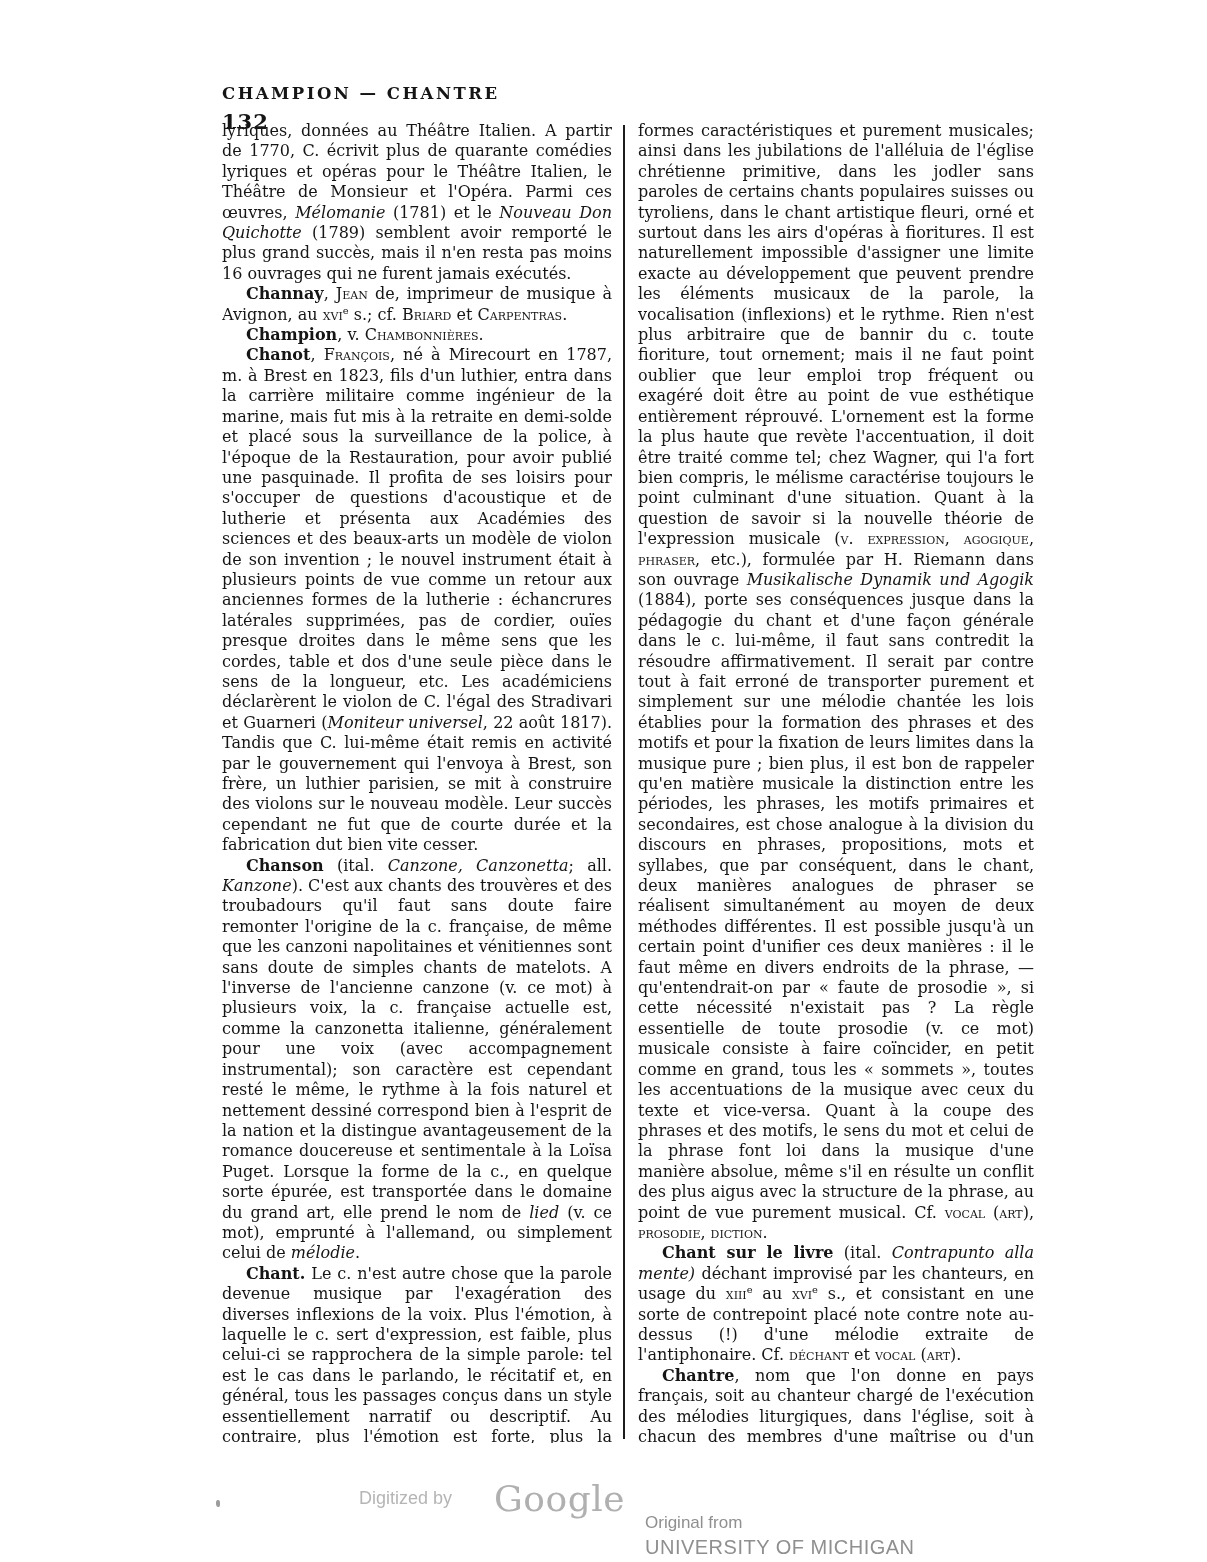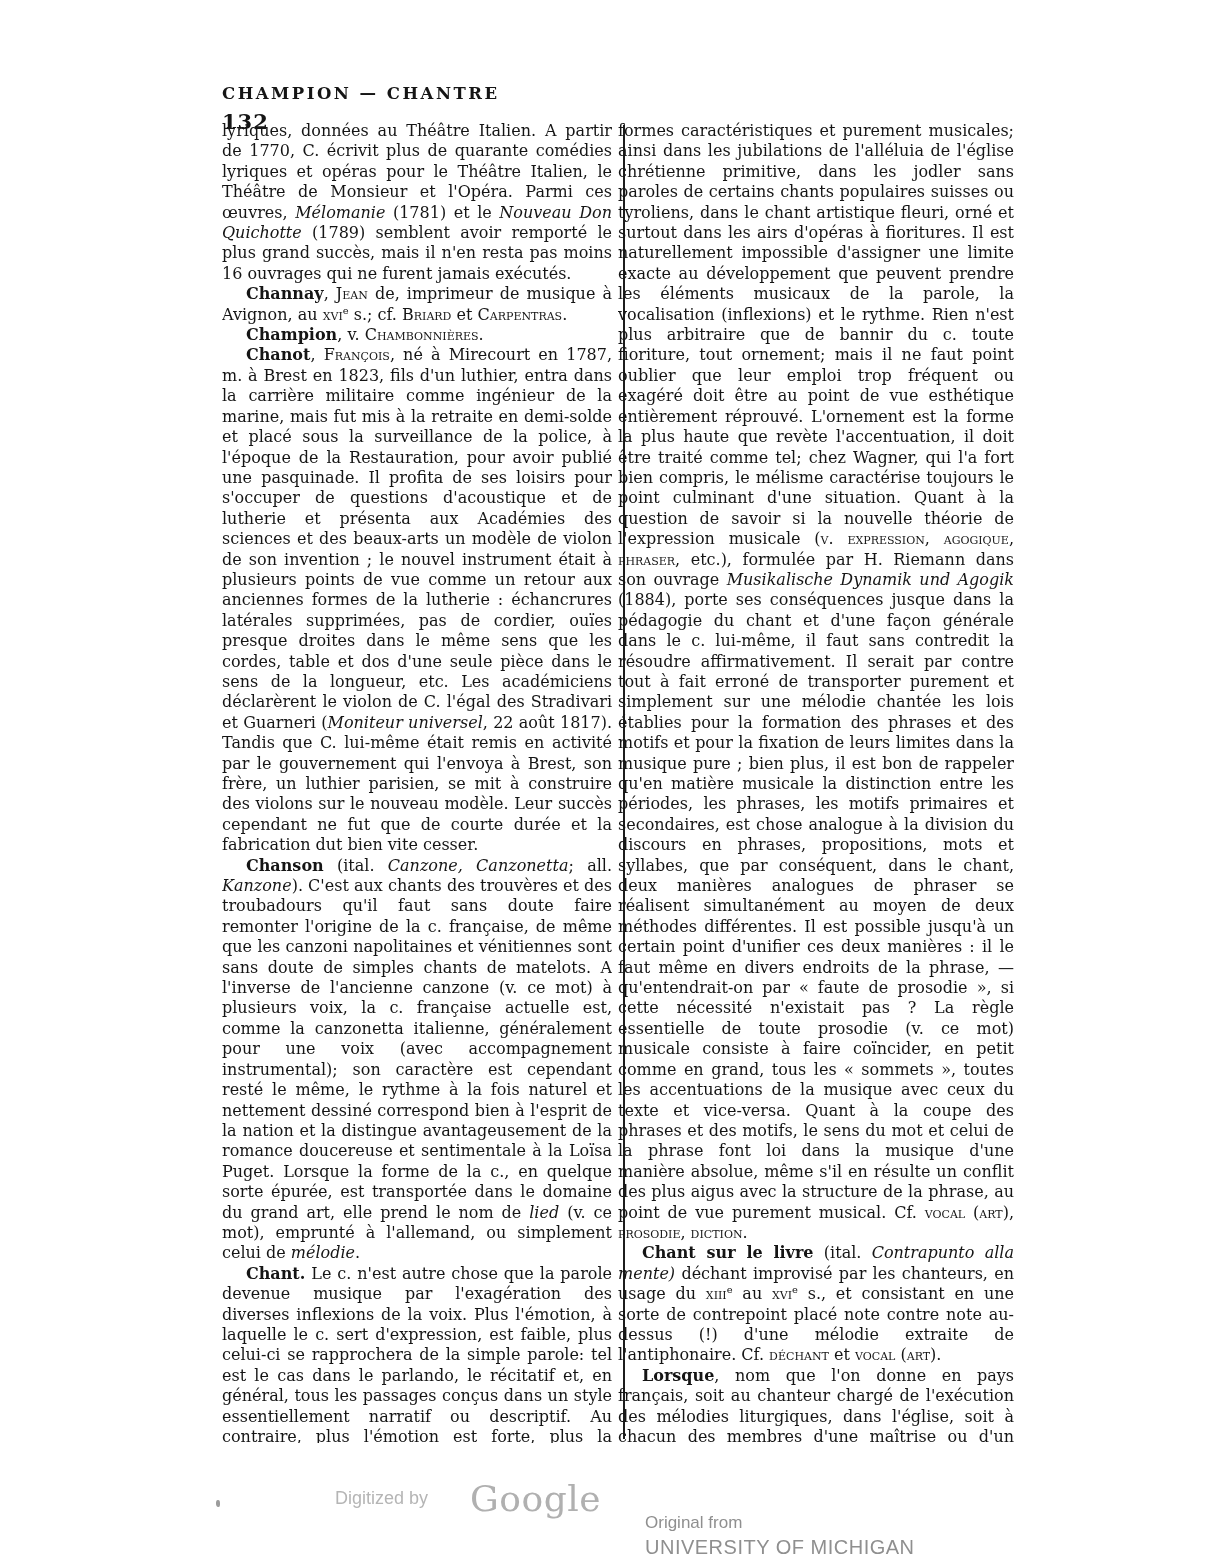--- a/index.html
+++ b/index.html
@@ -21,33 +21,33 @@
   }
   .columns {
     position: absolute; left: 222px; top: 112px; width: 812px; height: 1322px; margin-top: 9px;
   }
   .col {
     position: absolute; top: 0; height: 1322px; overflow: hidden;
     text-align: justify;
     font-size: 16px; line-height: 20.4px;
   }
   .col-left  { left: 0;     width: 390px; }
-  .col-right { left: 396px; width: 396px; }
+  .col-right { left: 416px; width: 396px; }
   .divider {
     position: absolute; left: 401px; top: 4px; width: 2px; height: 1314px;
     background: #1c1c1c;
   }
   p.para { margin: 0; padding: 0; }
   p.indent { text-indent: 1.5em; }
   .b  { font-weight: bold; }
   .i  { font-style: italic; }
   .sc { font-variant: small-caps; }
   .sup { vertical-align: super; font-size: 0.62em; line-height: 0; }
   .footer-left {
-    position: absolute; left: 258px; top: 1478px; width: 420px;
+    position: absolute; left: 282px; top: 1478px; width: 420px;
     display: flex; align-items: center; justify-content: center; gap: 10px;
     font-family: "Liberation Sans", sans-serif;
     text-align: right;
   }
   .digitized-by { font-size: 18px; color: #b5b5b5; }
   .google-logotype {
     font-family: "DejaVu Serif", serif;
     font-size: 36px; color: #b0b0b0; letter-spacing: 0.5px; margin-left: 32px;
   }
   .footer-right {
@@ -74,21 +74,21 @@
       <p class="para indent"><span class="b">Channay</span><span>, </span><span class="sc">Jean</span><span> de, imprimeur de musique à Avignon, au </span><span class="sc">xvi</span><span class="sup">e</span><span> s.; cf. </span><span class="sc">Briard</span><span> et </span><span class="sc">Carpentras</span><span>.</span></p>
       <p class="para indent"><span class="b">Champion</span><span>, v. </span><span class="sc">Chambonnières</span><span>.</span></p>
       <p class="para indent"><span class="b">Chanot</span><span>, </span><span class="sc">François</span><span>, né à Mirecourt en 1787, m. à Brest en 1823, fils d'un luthier, entra dans la carrière militaire comme ingénieur de la marine, mais fut mis à la retraite en demi-solde et placé sous la surveillance de la police, à l'époque de la Restauration, pour avoir publié une pasquinade. Il profita de ses loisirs pour s'occuper de questions d'acoustique et de lutherie et présenta aux Académies des sciences et des beaux-arts un modèle de violon de son invention ; le nouvel instrument était à plusieurs points de vue comme un retour aux anciennes formes de la lutherie : échancrures latérales supprimées, pas de cordier, ouïes presque droites dans le même sens que les cordes, table et dos d'une seule pièce dans le sens de la longueur, etc. Les académiciens déclarèrent le violon de C. l'égal des Stradivari et Guarneri (</span><span class="i">Moniteur universel</span><span>, 22 août 1817). Tandis que C. lui-même était remis en activité par le gouvernement qui l'envoya à Brest, son frère, un luthier parisien, se mit à construire des violons sur le nouveau modèle. Leur succès cependant ne fut que de courte durée et la fabrication dut bien vite cesser.</span></p>
       <p class="para indent"><span class="b">Chanson</span><span> (ital. </span><span class="i">Canzone, Canzonetta</span><span>; all. </span><span class="i">Kanzone</span><span>). C'est aux chants des trouvères et des troubadours qu'il faut sans doute faire remonter l'origine de la c. française, de même que les canzoni napolitaines et vénitiennes sont sans doute de simples chants de matelots. A l'inverse de l'ancienne canzone (v. ce mot) à plusieurs voix, la c. française actuelle est, comme la canzonetta italienne, généralement pour une voix (avec accompagnement instrumental); son caractère est cependant resté le même, le rythme à la fois naturel et nettement dessiné correspond bien à l'esprit de la nation et la distingue avantageusement de la romance doucereuse et sentimentale à la Loïsa Puget. Lorsque la forme de la c., en quelque sorte épurée, est transportée dans le domaine du grand art, elle prend le nom de </span><span class="i">lied</span><span> (v. ce mot), emprunté à l'allemand, ou simplement celui de </span><span class="i">mélodie</span><span>.</span></p>
       <p class="para indent"><span class="b">Chant.</span><span> Le c. n'est autre chose que la parole devenue musique par l'exagération des diverses inflexions de la voix. Plus l'émotion, à laquelle le c. sert d'expression, est faible, plus celui-ci se rapprochera de la simple parole: tel est le cas dans le parlando, le récitatif et, en général, tous les passages conçus dans un style essentiellement narratif ou descriptif. Au contraire, plus l'émotion est forte, plus la mélodie s'émancipera du mot et de son rythme, plus elle prendra des</span></p>
     </div>
   <div class="divider"></div>
   <div class="col col-right" id="col-right">
       <p class="para"><span>formes caractéristiques et purement musicales; ainsi dans les jubilations de l'alléluia de l'église chrétienne primitive, dans les jodler sans paroles de certains chants populaires suisses ou tyroliens, dans le chant artistique fleuri, orné et surtout dans les airs d'opéras à fioritures. Il est naturellement impossible d'assigner une limite exacte au développement que peuvent prendre les éléments musicaux de la parole, la vocalisation (inflexions) et le rythme. Rien n'est plus arbitraire que de bannir du c. toute fioriture, tout ornement; mais il ne faut point oublier que leur emploi trop fréquent ou exagéré doit être au point de vue esthétique entièrement réprouvé. L'ornement est la forme la plus haute que revète l'accentuation, il doit être traité comme tel; chez Wagner, qui l'a fort bien compris, le mélisme caractérise toujours le point culminant d'une situation. Quant à la question de savoir si la nouvelle théorie de l'expression musicale (</span><span class="sc">v. expression, agogique, phraser</span><span>, etc.), formulée par H. Riemann dans son ouvrage </span><span class="i">Musikalische Dynamik und Agogik</span><span> (1884), porte ses conséquences jusque dans la pédagogie du chant et d'une façon générale dans le c. lui-même, il faut sans contredit la résoudre affirmativement. Il serait par contre tout à fait erroné de transporter purement et simplement sur une mélodie chantée les lois établies pour la formation des phrases et des motifs et pour la fixation de leurs limites dans la musique pure ; bien plus, il est bon de rappeler qu'en matière musicale la distinction entre les périodes, les phrases, les motifs primaires et secondaires, est chose analogue à la division du discours en phrases, propositions, mots et syllabes, que par conséquent, dans le chant, deux manières analogues de phraser se réalisent simultanément au moyen de deux méthodes différentes. Il est possible jusqu'à un certain point d'unifier ces deux manières : il le faut même en divers endroits de la phrase, — qu'entendrait-on par « faute de prosodie », si cette nécessité n'existait pas ? La règle essentielle de toute prosodie (v. ce mot) musicale consiste à faire coïncider, en petit comme en grand, tous les « sommets », toutes les accentuations de la musique avec ceux du texte et vice-versa. Quant à la coupe des phrases et des motifs, le sens du mot et celui de la phrase font loi dans la musique d'une manière absolue, même s'il en résulte un conflit des plus aigus avec la structure de la phrase, au point de vue purement musical. Cf. </span><span class="sc">vocal (art), prosodie, diction</span><span>.</span></p>
       <p class="para indent"><span class="b">Chant sur le livre</span><span> (ital. </span><span class="i">Contrapunto alla mente)</span><span> déchant improvisé par les chanteurs, en usage du </span><span class="sc">xiii</span><span class="sup">e</span><span> au </span><span class="sc">xvi</span><span class="sup">e</span><span> s., et consistant en une sorte de contrepoint placé note contre note au-dessus (!) d'une mélodie extraite de l'antiphonaire. Cf. </span><span class="sc">déchant</span><span> et </span><span class="sc">vocal (art)</span><span>.</span></p>
-      <p class="para indent"><span class="b">Lorsque</span><span>, nom que l'on donne en pays français, soit au chanteur chargé de l'exécution des mélodies liturgiques, dans l'église, soit à chacun des membres d'une maîtrise ou d'un chœur d'église. Dans le premier cas, le c. ou bien exécute seul la mélodie (église catholique), ou bien</span></p>
+      <p class="para indent"><span class="b">Chantre</span><span>, nom que l'on donne en pays français, soit au chanteur chargé de l'exécution des mélodies liturgiques, dans l'église, soit à chacun des membres d'une maîtrise ou d'un chœur d'église. Dans le premier cas, le c. ou bien exécute seul la mélodie (église catholique), ou bien</span></p>
     </div>
 </div>
 
 <div class="footer-left">
   <span class="digitized-by">Digitized by</span>
   <span class="google-logotype">Google</span>
 </div>
 
 <div class="footer-right">
   <div class="original-from">Original from</div>

